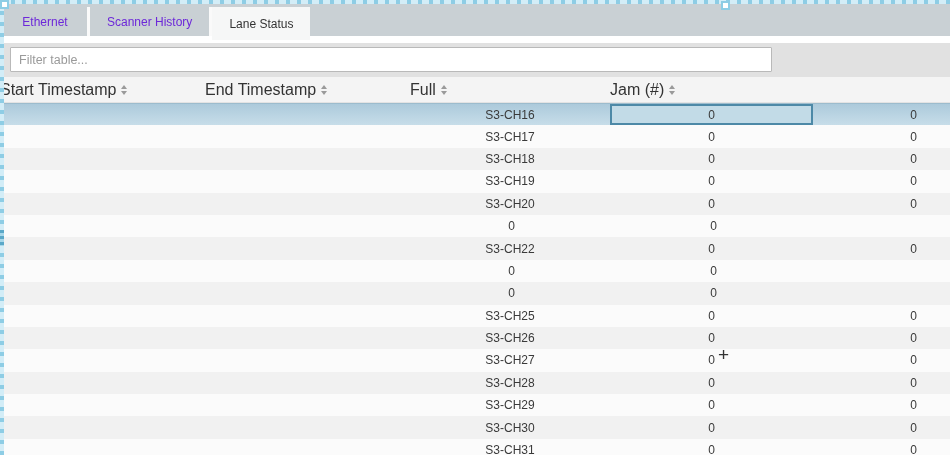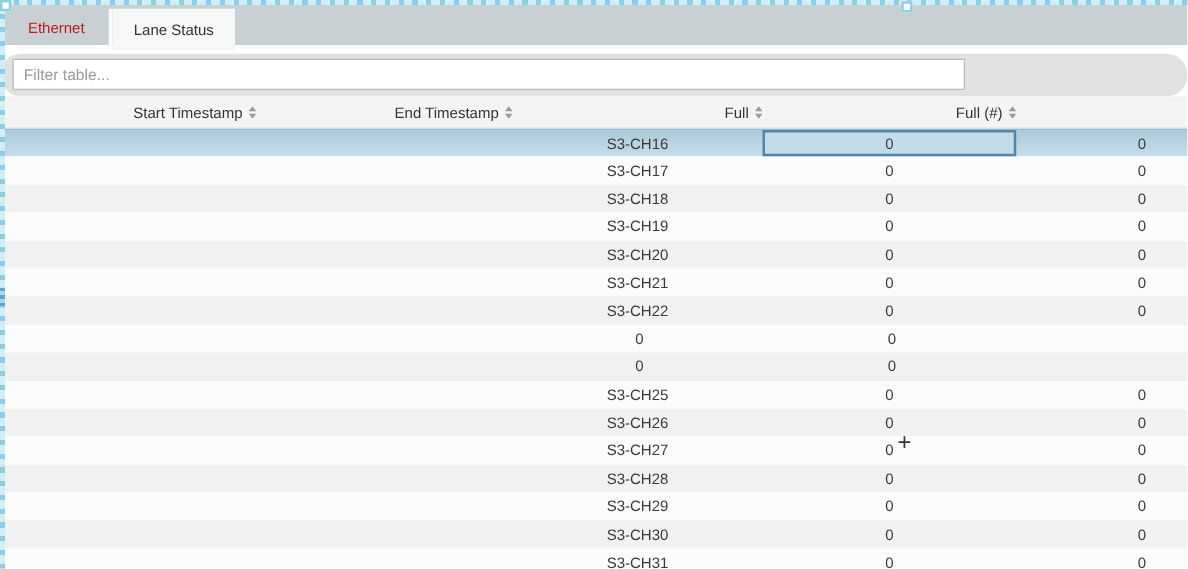--- a/index.html
+++ b/index.html
@@ -7,46 +7,46 @@
   body {
     position:relative; overflow:hidden; background:#ffffff;
     font-family:"Liberation Sans", sans-serif;
   }
 
   
   .tab-bar { position:absolute; top:0; left:0; width:950px; height:36px; background:#c9d0d4; }
   .tabs { position:absolute; left:3px; top:7px; display:flex; align-items:flex-start; }
   .tab {
     height:29px; display:flex; align-items:center; justify-content:center;
-    padding:0 17px; min-width:87px; font-size:12px; color:#b91c1c;
+    padding:0 17px; min-width:87px; font-size:12px; color:#6d28d9;
     background:#c9d0d4; border-right:3px solid #fafafa; cursor:pointer; white-space:nowrap;
   }
   .tab.active {
     background:#f6f7f7; color:#333; height:33px; border-right:none; z-index:2;
   }
 
   
-  .filter-bar { position:absolute; top:43px; left:0; width:950px; height:34px; background:#e1e1e1;border-radius:17px; }
+  .filter-bar { position:absolute; top:43px; left:0; width:950px; height:34px; background:#e1e1e1; }
   .filter-input {
     position:absolute; left:10px; top:4px; width:762px; height:25px;
     border:1px solid #b9b9b9; border-radius:1px; background:#fff;
     font-family:"Liberation Sans", sans-serif; font-size:12.5px; color:#333; padding:0 8px;
   }
   .filter-input::placeholder { color:#9a9a9a; }
 
   
   .table-area { position:absolute; top:77px; left:0; width:950px; height:378px; overflow:hidden; }
   .tbl { width:1014px; }
   .thead {
     display:flex; height:26px; background:#f4f4f4;
     border-bottom:1px solid #e3e3e3; align-items:center;
   }
   .th {
-    display:flex; align-items:center; justify-content:flex-end; gap:5px;
-    height:100%; font-size:12px; color:#333; cursor:pointer;
+    display:flex; align-items:center; justify-content:flex-start; gap:5px;
+    height:100%; font-size:16px; color:#333; cursor:pointer;
   }
   .c0 { width:205px; } .c1 { width:205px; } .c2 { width:200px; }
   .c3 { width:203px; } .c4 { width:201px; }
   .sort { display:flex; flex-direction:column; gap:2px; align-items:center; }
   .tri-up   { width:0; height:0; border-left:3.5px solid transparent; border-right:3.5px solid transparent; border-bottom:4px solid #9a9a9a; }
   .tri-down { width:0; height:0; border-left:3.5px solid transparent; border-right:3.5px solid transparent; border-top:4px solid #9a9a9a; }
 
   .row { display:flex; height:22.4px; font-size:12px; color:#3a3a3a; cursor:default; }
   .row.stripe { background:#f1f1f1; }
   .row.plain  { background:#fbfbfb; }
@@ -84,20 +84,23 @@
   .handle.tm { left:721px; top:1px; }
 </style>
 </head>
 <body>
 
 <div class="tab-bar">
   <div class="tabs">
       <div class="tab">
     <span class="tab-label">Ethernet</span>
   </div>
+      <div class="tab">
+    <span class="tab-label">Scanner History</span>
+  </div>
       <div class="tab active">
     <span class="tab-label">Lane Status</span>
   </div>
     </div>
 </div>
 
 <div class="filter-bar">
   <input class="filter-input" type="text" placeholder="Filter table..." style="">
 </div>
 
@@ -118,27 +121,20 @@
             <span class="tri-down"></span>
     </span>
   </div>
         <div class="th c2">
     <span class="th-label">Full</span>
     <span class="sort">
       <span class="tri-up"></span>
             <span class="tri-down"></span>
     </span>
   </div>
-        <div class="th c3">
-    <span class="th-label">Full (#)</span>
-    <span class="sort">
-      <span class="tri-up"></span>
-            <span class="tri-down"></span>
-    </span>
-  </div>
         <div class="th c4">
     <span class="th-label">Jam (#)</span>
     <span class="sort">
       <span class="tri-up"></span>
             <span class="tri-down"></span>
     </span>
   </div>
       </div>
     <div>
         <div class="row stripe selected">
@@ -172,21 +168,20 @@
         <div class="row stripe">
     <div class="cell c0"></div>
     <div class="cell c1"></div>
     <div class="cell c2">S3-CH20</div>
     <div class="cell c3">0</div>
     <div class="cell c4">0</div>
   </div>
         <div class="row plain">
     <div class="cell c0"></div>
     <div class="cell c1"></div>
-    <div class="cell c2">S3-CH21</div>
     <div class="cell c3">0</div>
     <div class="cell c4">0</div>
   </div>
         <div class="row stripe">
     <div class="cell c0"></div>
     <div class="cell c1"></div>
     <div class="cell c2">S3-CH22</div>
     <div class="cell c3">0</div>
     <div class="cell c4">0</div>
   </div>

